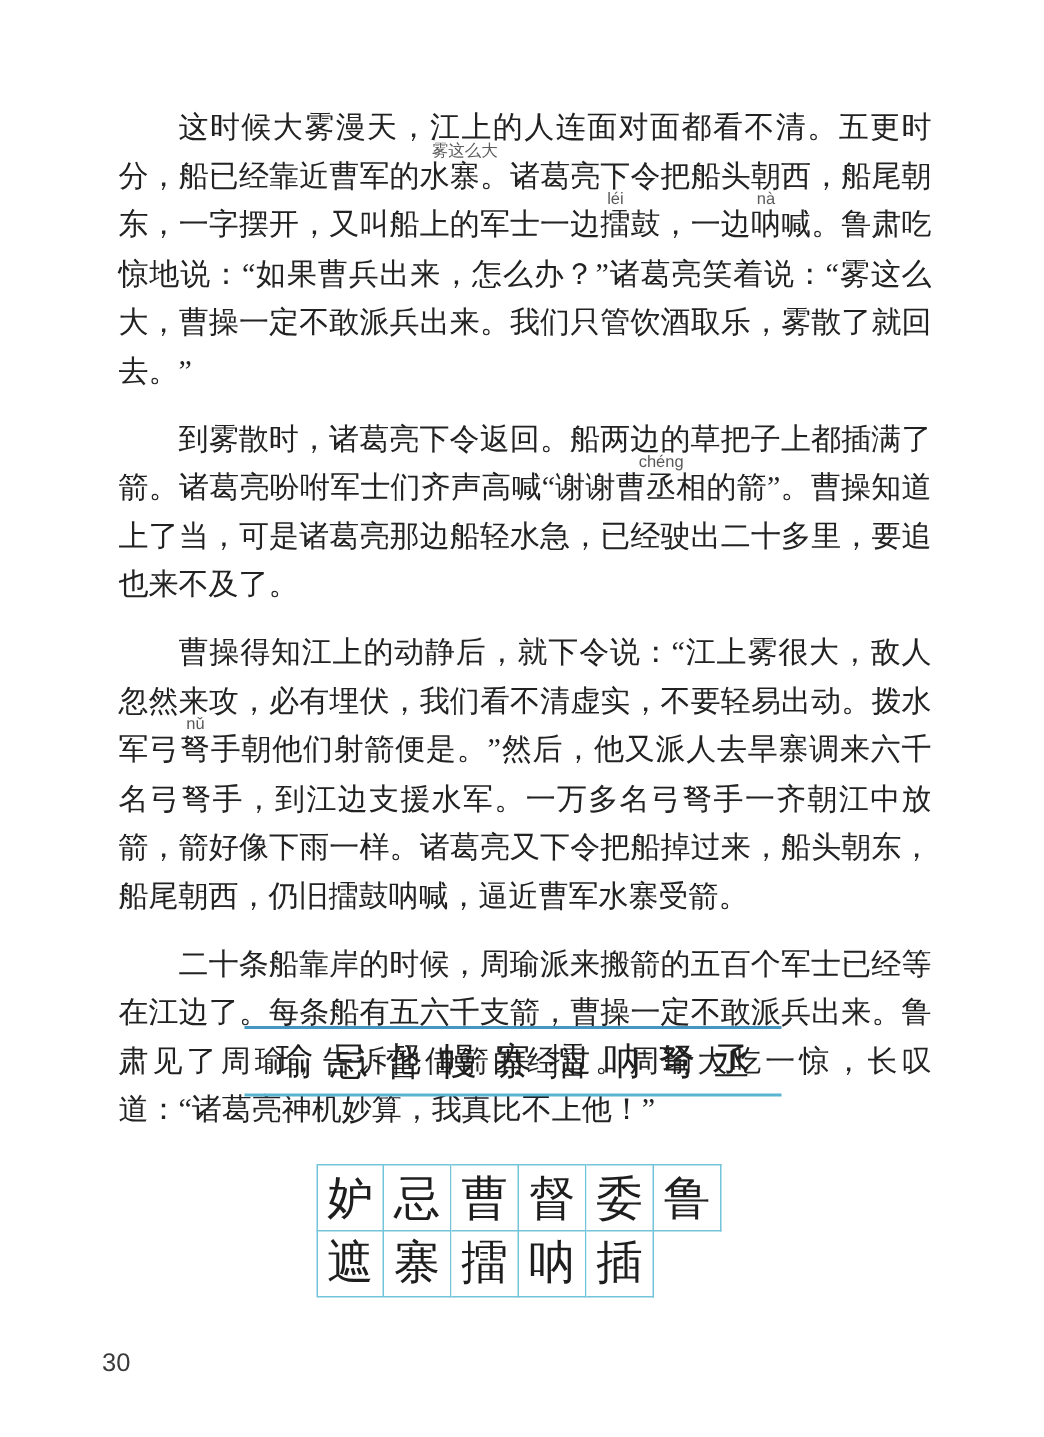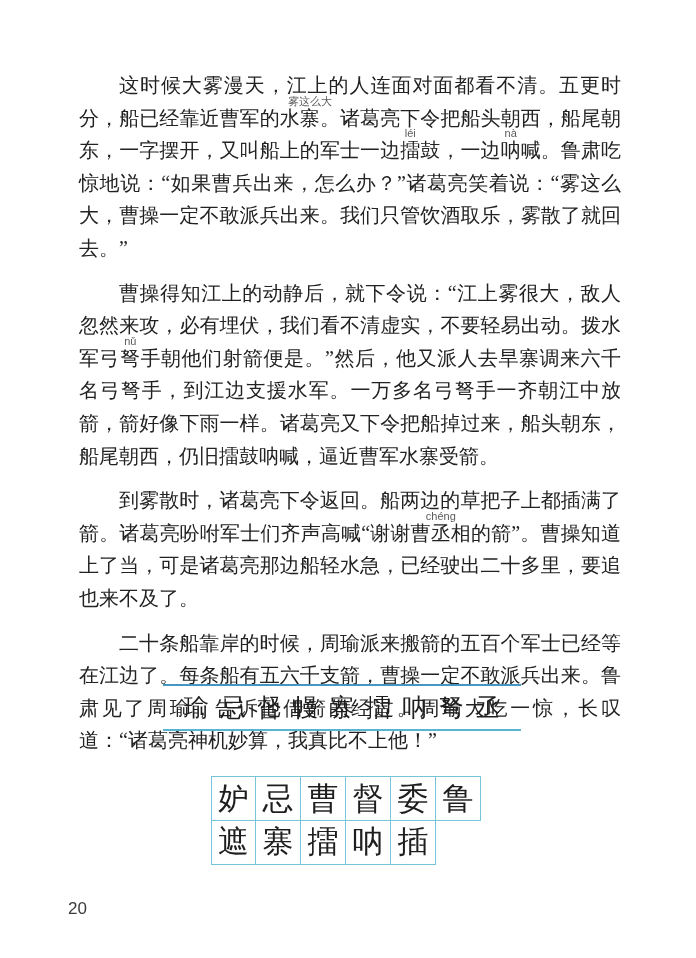--- a/index.html
+++ b/index.html
@@ -77,22 +77,22 @@
     left:68px;top:899px;
     font-family:"Liberation Sans","DejaVu Sans",sans-serif;
     font-size:17px;color:#3a3a3a;
   }
 </style>
 </head>
 <body>
 
 <div class="story">
     <p>这时候大雾漫天，江上的人连面对面都看不清。五更时分，船已经靠近曹军的水<span class="anno"><span class="py">雾这么大</span>寨</span>。诸葛亮下令把船头朝西，船尾朝东，一字摆开，又叫船上的军士一边<span class="anno"><span class="py">léi</span>擂</span>鼓，一边<span class="anno"><span class="py">nà</span>呐</span>喊。鲁肃吃惊地说：“如果曹兵出来，怎么办？”诸葛亮笑着说：“雾这么大，曹操一定不敢派兵出来。我们只管饮酒取乐，雾散了就回去。”</p>
+    <p>到雾散时，诸葛亮下令返回。船两边的草把子上都插满了箭。诸葛亮吩咐军士们齐声高喊“谢谢曹<span class="anno"><span class="py">chéng</span>丞</span>相的箭”。曹操知道上了当，可是诸葛亮那边船轻水急，已经驶出二十多里，要追也来不及了。</p>
     <p>曹操得知江上的动静后，就下令说：“江上雾很大，敌人忽然来攻，必有埋伏，我们看不清虚实，不要轻易出动。拨水军弓<span class="anno"><span class="py">nǔ</span>弩</span>手朝他们射箭便是。”然后，他又派人去旱寨调来六千名弓弩手，到江边支援水军。一万多名弓弩手一齐朝江中放箭，箭好像下雨一样。诸葛亮又下令把船掉过来，船头朝东，船尾朝西，仍旧擂鼓呐喊，逼近曹军水寨受箭。</p>
-    <p>到雾散时，诸葛亮下令返回。船两边的草把子上都插满了箭。诸葛亮吩咐军士们齐声高喊“谢谢曹<span class="anno"><span class="py">chéng</span>丞</span>相的箭”。曹操知道上了当，可是诸葛亮那边船轻水急，已经驶出二十多里，要追也来不及了。</p>
     <p>二十条船靠岸的时候，周瑜派来搬箭的五百个军士已经等在江边了。每条船有五六千支箭，曹操一定不敢派兵出来。鲁肃见了周瑜，告诉他借箭的经过。周瑜大吃一惊，长叹道：“诸葛亮神机妙算，我真比不上他！”</p>
   </div>
 
 <div class="strip">
   <div class="strip-inner">
       <span>瑜</span>
       <span>忌</span>
       <span>督</span>
       <span>幔</span>
       <span>寨</span>
@@ -114,13 +114,13 @@
     </div>
     <div class="wgrid-row">
       <div class="wcell">遮</div>
       <div class="wcell">寨</div>
       <div class="wcell">擂</div>
       <div class="wcell">呐</div>
       <div class="wcell">插</div>
     </div>
   </div>
 
-<div class="page-num">20</div>
+<div class="page-num">30</div>
 
 </body></html>

